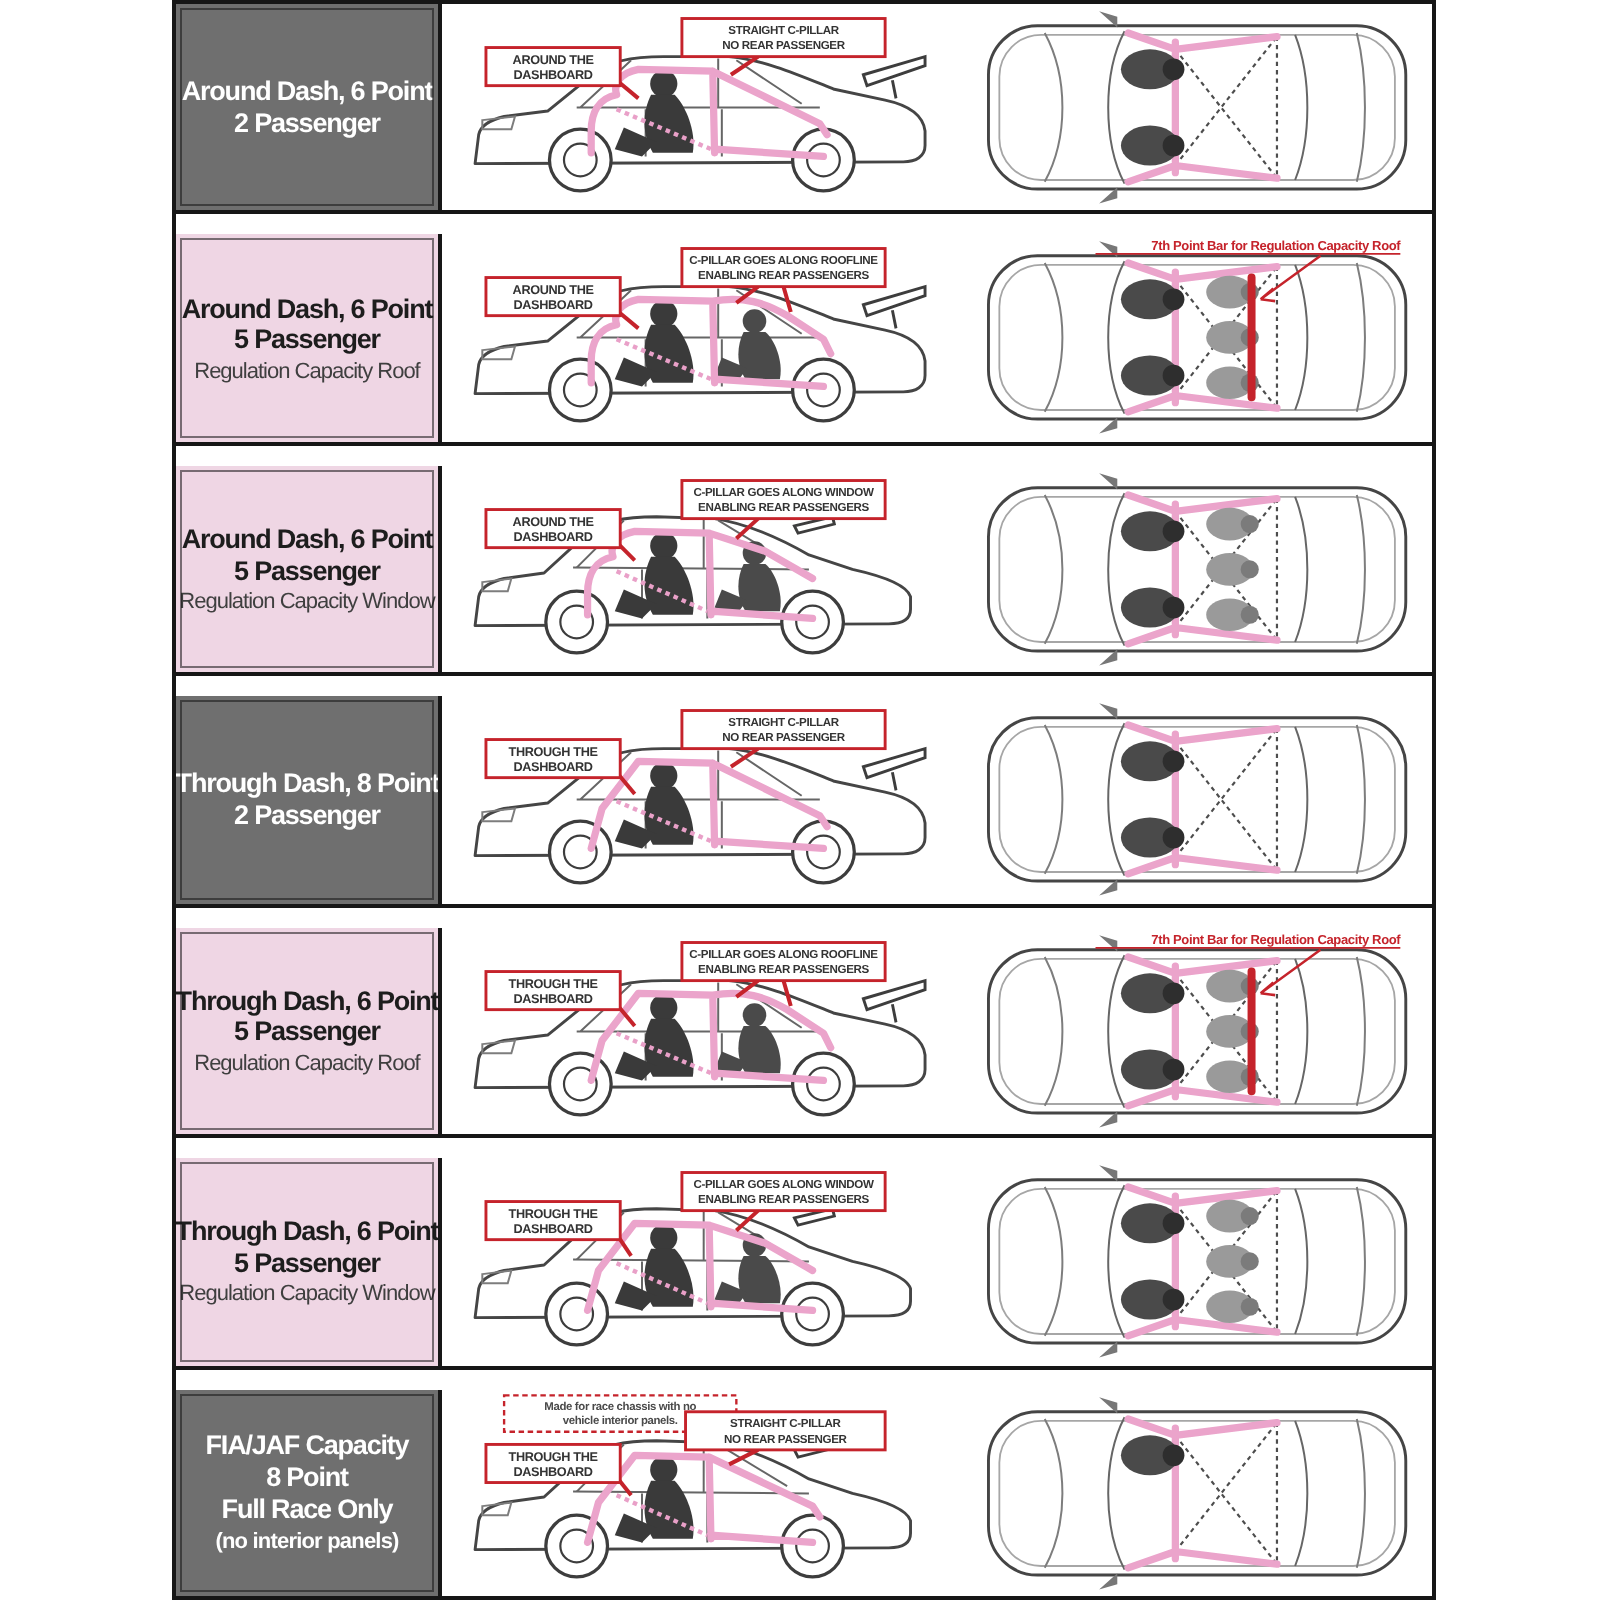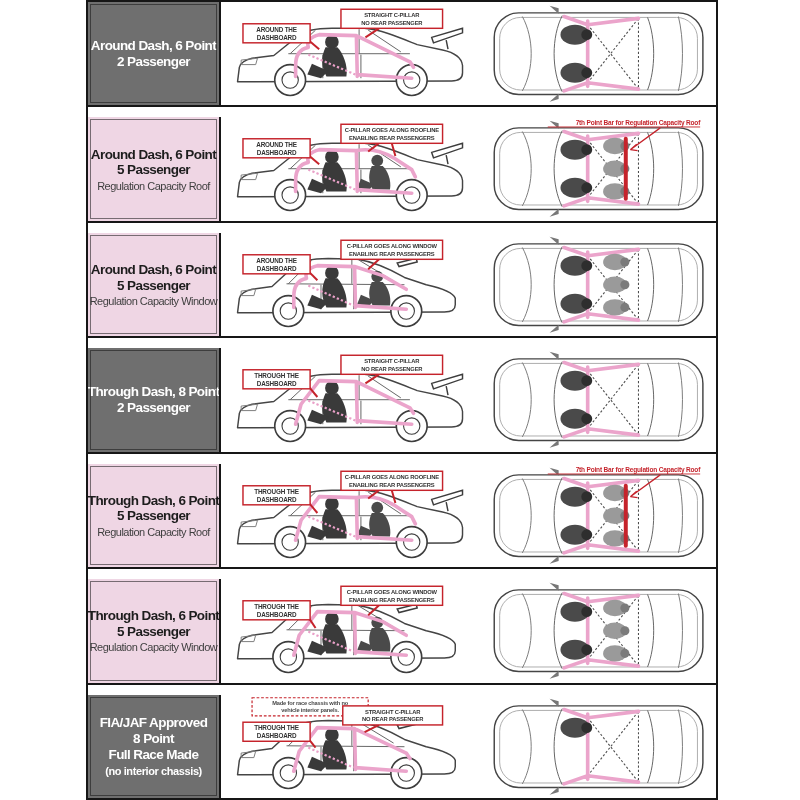--- a/index.html
+++ b/index.html
@@ -332,24 +332,24 @@
         <use href="#car-top"></use>
         <use href="#cage-top"></use>
         <use href="#fig-top-rear"></use>
         <use href="#fig-top-front"></use>
       </svg>
     </div>
   </div>
 
   <div class="row">
     <div class="label-cell label-gray">
-      <div class="t1">FIA/JAF Approved</div>
+      <div class="t1">FIA/JAF Capacity</div>
       <div class="t1">8 Point</div>
-      <div class="t1">Full Race Made</div>
-      <div class="note">(no interior chassis)</div>
+      <div class="t1">Full Race Only</div>
+      <div class="note">(no interior panels)</div>
     </div>
     <div class="diagram-cell">
       <svg class="svg-side" viewBox="0 0 262 114">
         <use href="#car-hatch-side"></use>
         <use href="#fig-side-driver"></use>
         <path class="cagedot" d="M84,58 L134,80"></path>
         <path class="cage" d="M135,37 L94,36 L74,62 L68,84 M136,82 L135,37 M135,37 L192,64 L196,70 M136,80 L192,84"></path>
         <g>
           <rect class="ann-dashed" x="22" y="3" width="128" height="20"></rect>
           <text class="rtext" x="86" y="11">Made for race chassis with no</text>

